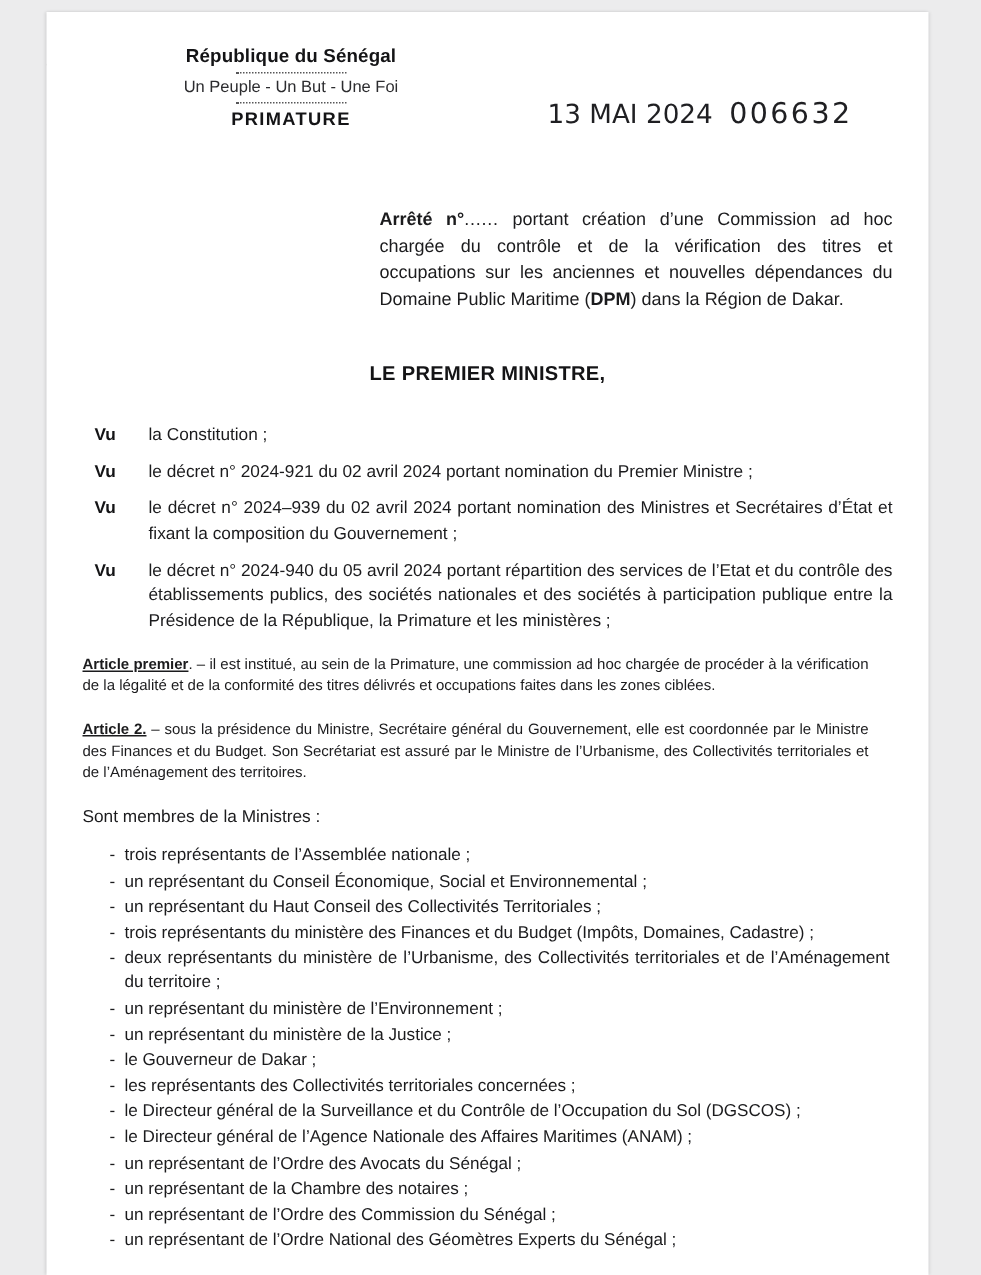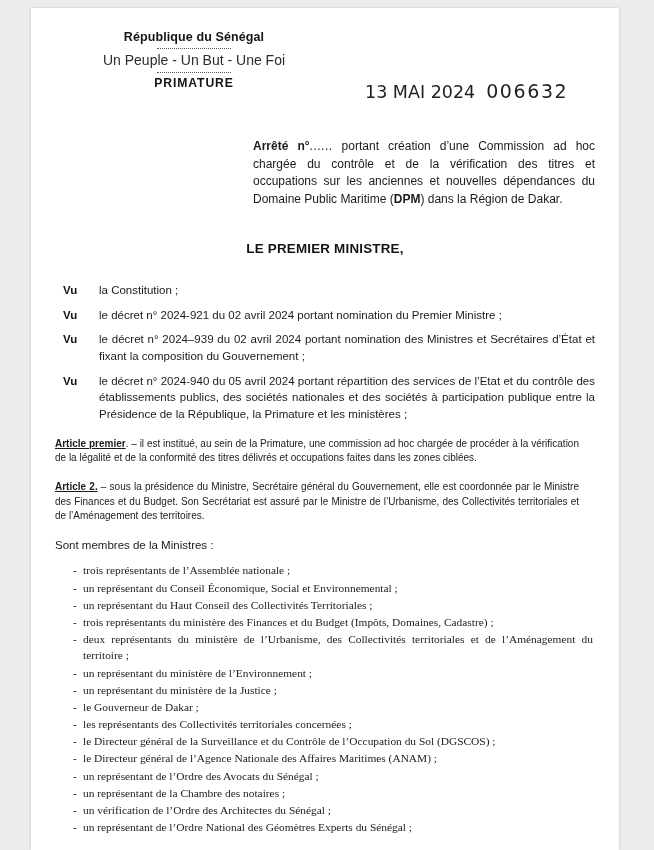--- a/index.html
+++ b/index.html
@@ -53,35 +53,35 @@
     white-space: nowrap;
   }
   .rule-dots {
     width: 74px;
     height: 0;
     margin: 4px auto 3px auto;
     border-top: 1.5px dotted #3a3a3d;
     opacity: 0.85;
   }
   .motto {
-    font-size: 14px;
+    font-size: 11px;
     color: #2c2c2f;
     white-space: nowrap;
   }
   .primature {
     font-size: 12.2px;
     font-weight: bold;
     letter-spacing: 0.9px;
     color: #141416;
   }
 
   .stamp-date {
     position: absolute;
     left: 310px;
-    top: 50px;
+    top: 35px;
     font-size: 17.5px;
     color: #1f1f22;
     letter-spacing: 0.4px;
     white-space: nowrap;
     font-family: "DejaVu Sans", sans-serif;
     text-align: center;
   }
   .stamp-date .stamp-ink {
     letter-spacing: 0px;
   }
@@ -177,21 +177,20 @@
     width: 28px;
     padding-left: 18px;
     box-sizing: border-box;
     color: #1b1b1d;
   }
   .member-text {
     flex: 1 1 auto;
     text-align: justify;
     padding-right: 2px;
     color: #1b1b1d;
-    font-family: Liberation Serif, serif;
   }
   .member-row.no-justify .member-text { text-align: left; }
 
   .speck {
     position: absolute;
     background: #c9c9cc;
     border-radius: 50%;
   }
 </style>
 </head>
@@ -301,21 +300,21 @@
       <li class="member-row no-justify">
         <span class="member-dash">-</span>
         <span class="member-text">un représentant de l’Ordre des Avocats du Sénégal ;</span>
       </li>
       <li class="member-row no-justify">
         <span class="member-dash">-</span>
         <span class="member-text">un représentant de la Chambre des notaires ;</span>
       </li>
       <li class="member-row no-justify">
         <span class="member-dash">-</span>
-        <span class="member-text">un vérification de l’Ordre des Architectes du Sénégal ;</span>
+        <span class="member-text">un représentant de l’Ordre des Commission du Sénégal ;</span>
       </li>
       <li class="member-row no-justify">
         <span class="member-dash">-</span>
         <span class="member-text">un représentant de l’Ordre National des  Géomètres Experts du Sénégal ;</span>
       </li>
 
     </ul>
 
   </div>
 </div>

